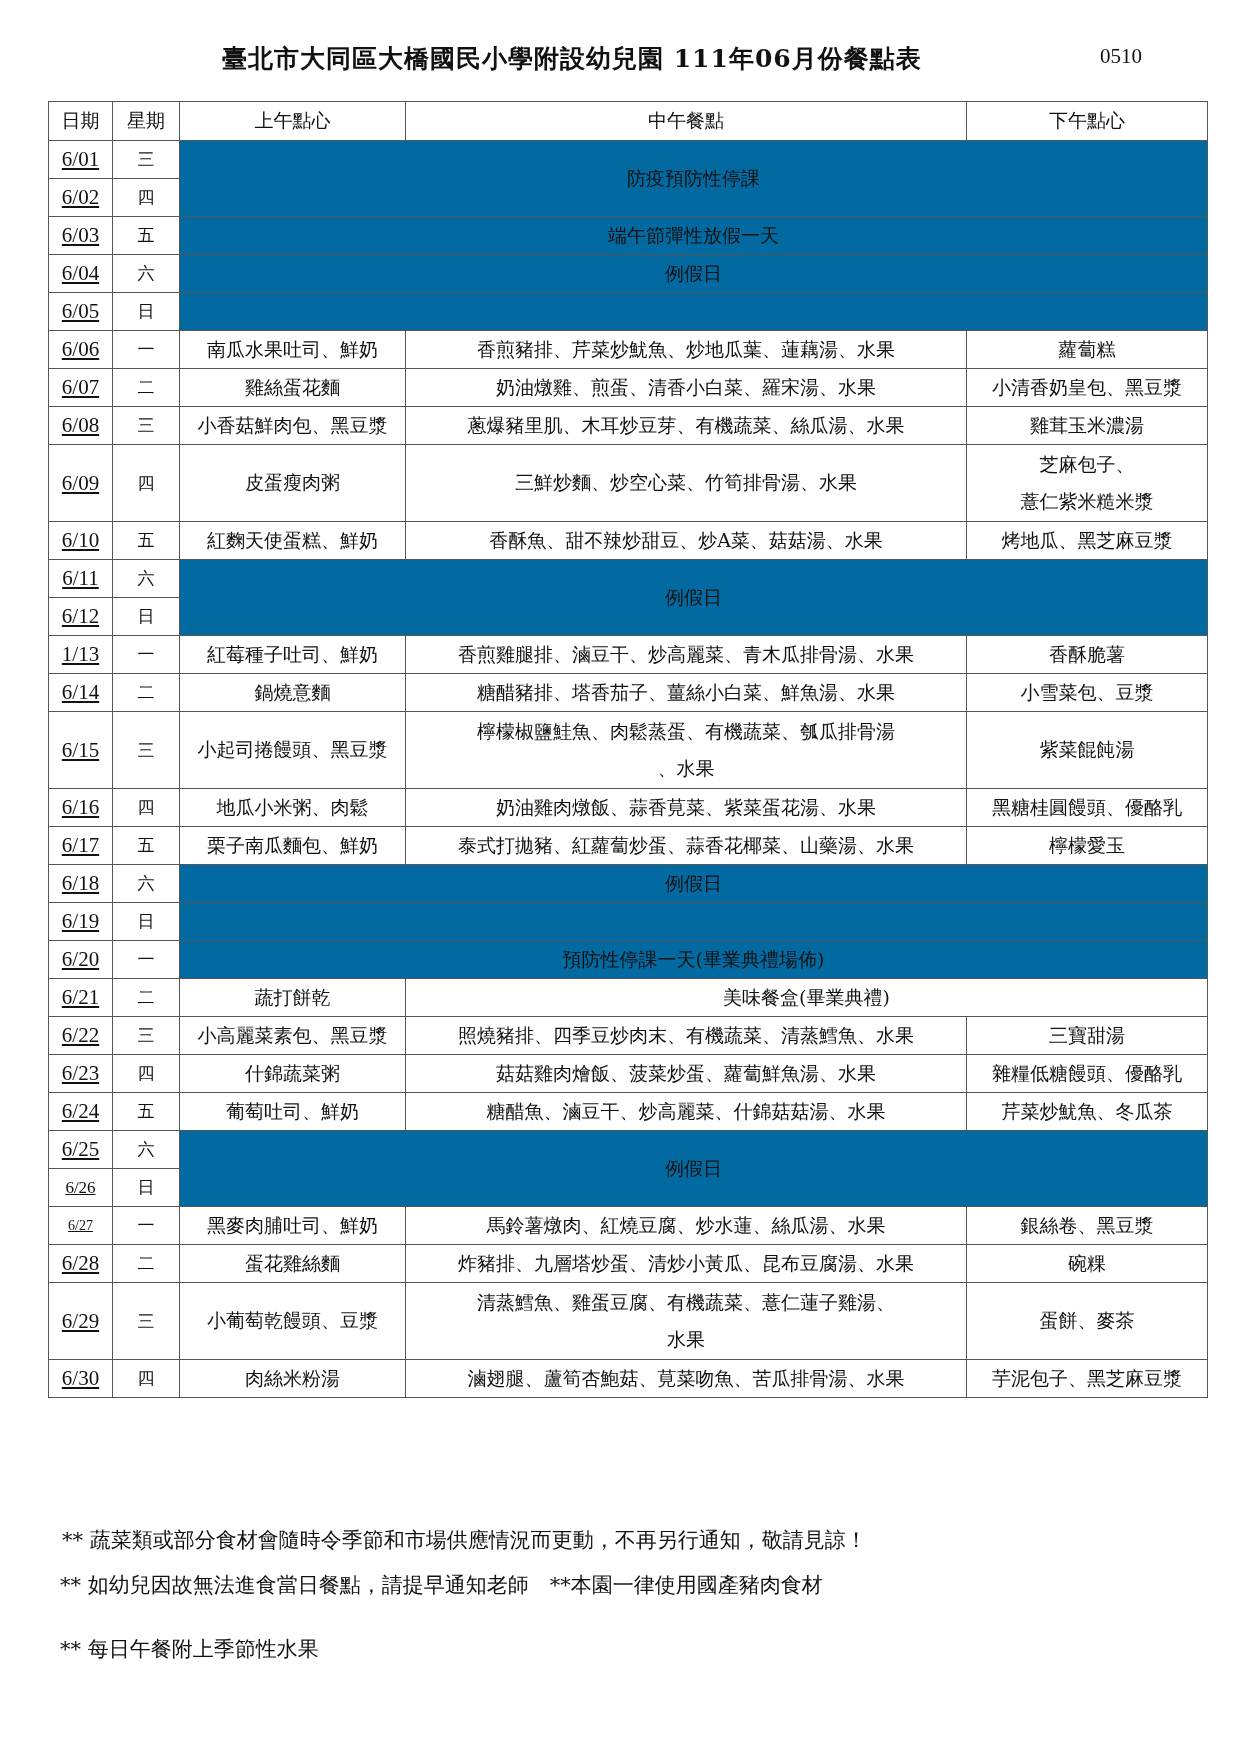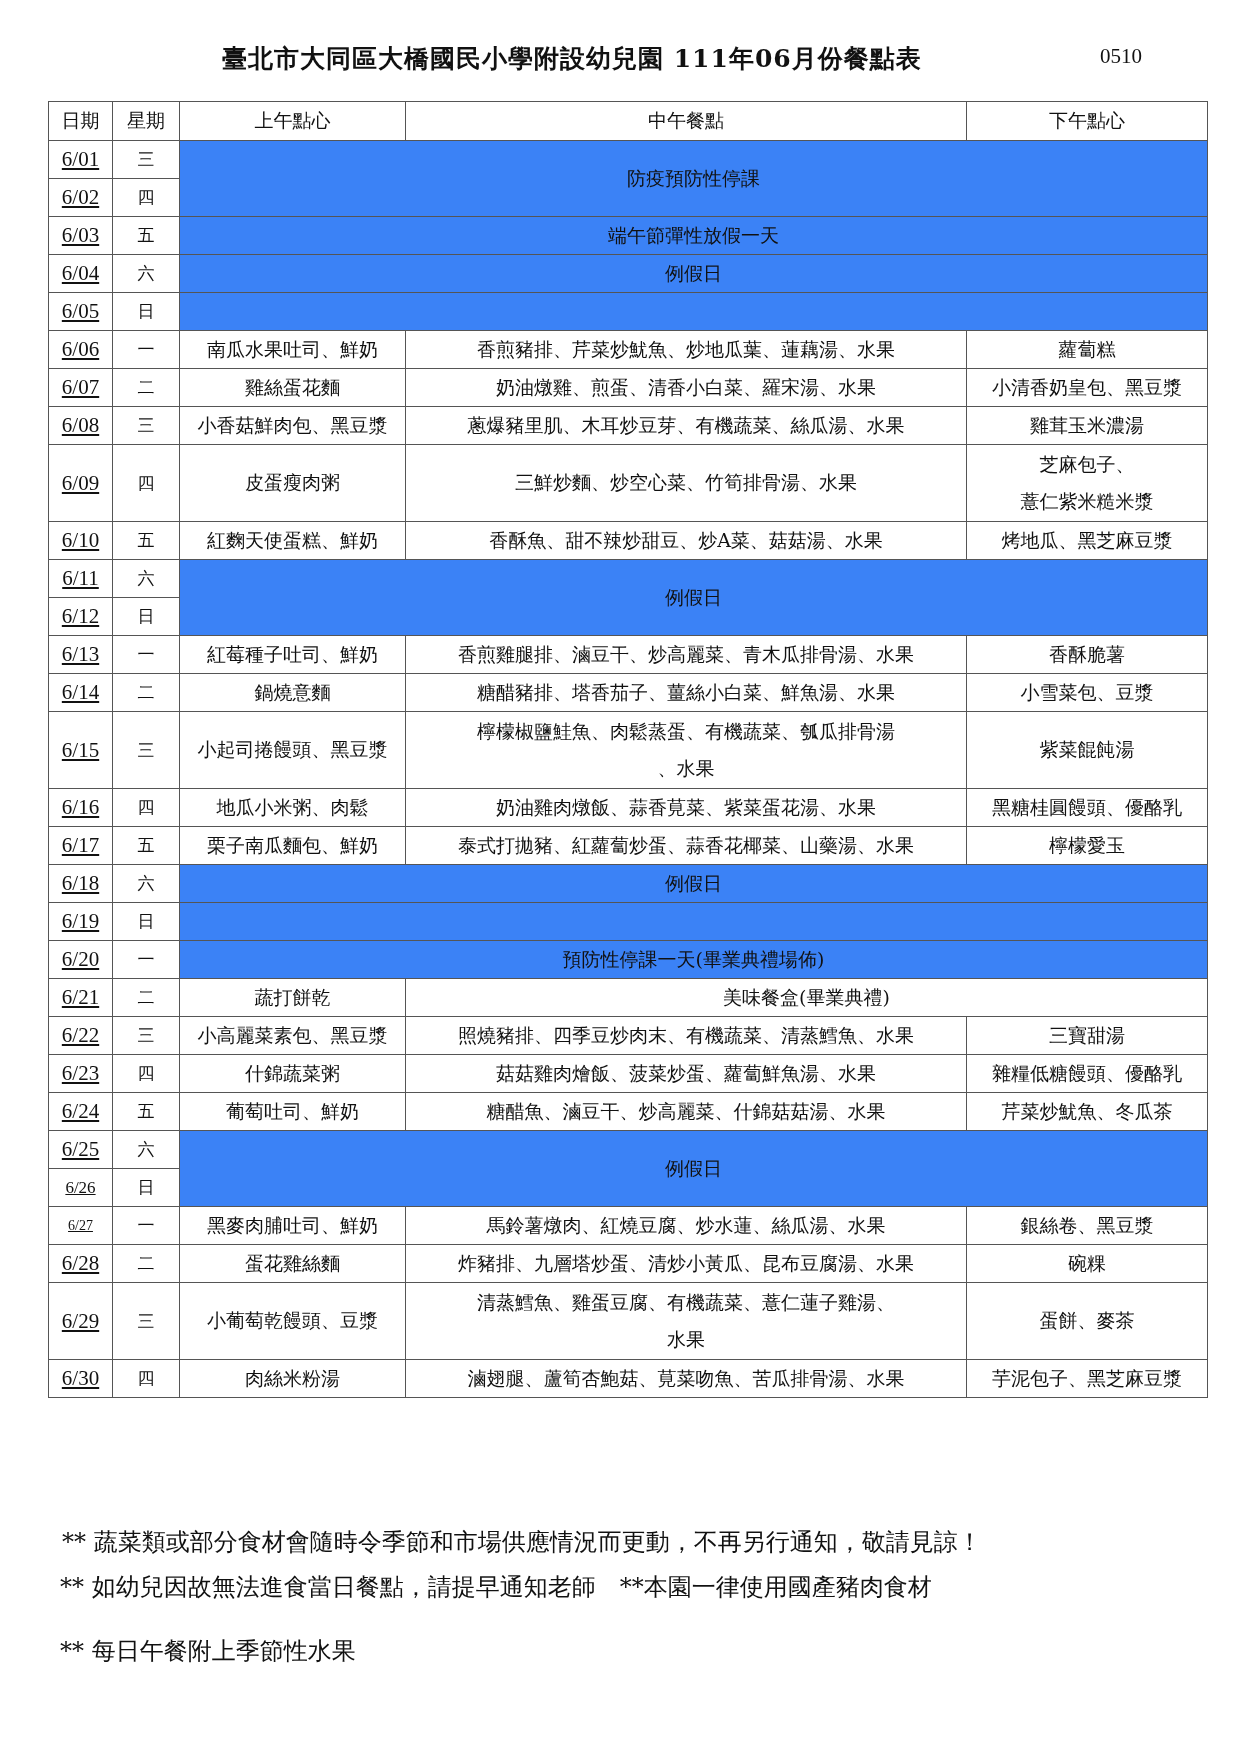--- a/index.html
+++ b/index.html
@@ -13,24 +13,24 @@
   table.menu { position:absolute; left:48px; top:89px; width:1159px;
                border-collapse:collapse; table-layout:fixed; font-size:19px;margin-top:12px; }
   table.menu td, table.menu th { border:1.5px solid #555; text-align:center;
                vertical-align:middle; padding:0 2px; font-weight:normal;
                white-space:nowrap; overflow:hidden; }
   table.menu th { height:38px; font-size:19px; }
   tr.r1 td { height:37px; }
   tr.r2 td { height:76px; }
   td.date { font-family:"Liberation Serif","DejaVu Serif",serif; font-size:21px;text-decoration:underline; }
   td.dow { font-size:17px; }
-  td.gray { background:#3b82f6; }
+  td.gray { background:#0369a1; }
   td.top { vertical-align:top; padding-top:6px; }
   .wrap { white-space:normal; line-height:37px; }
-  .notes { position:absolute; left:60px; font-size:24px; }
+  .notes { position:absolute; left:60px; font-size:21px; }
   .n1 { top:1526px; left:62px; }
   .n2 { top:1571px; }
   .n3 { top:1607px;margin-top:28px; }
 </style>
 </head>
 <body>
 
 <div class="title">
   <span class="t">臺北市大同區大橋國民小學附設幼兒園 111年06月份餐點表</span>
 </div>
@@ -127,21 +127,21 @@
     <td class="date">6/11</td>
     <td class="dow">六</td>
     <td class="gray" colspan="3" rowspan="2">例假日</td>
   </tr>
   <tr class="r1">
     <td class="date">6/12</td>
     <td class="dow">日</td>
   </tr>
 
   <tr class="r1">
-    <td class="date">6/13</td>
+    <td class="date">1/13</td>
     <td class="dow">一</td>
     <td>紅莓種子吐司、鮮奶</td>
     <td>香煎雞腿排、滷豆干、炒高麗菜、青木瓜排骨湯、水果</td>
     <td>香酥脆薯</td>
   </tr>
 
   <tr class="r1">
     <td class="date">6/14</td>
     <td class="dow">二</td>
     <td>鍋燒意麵</td>

